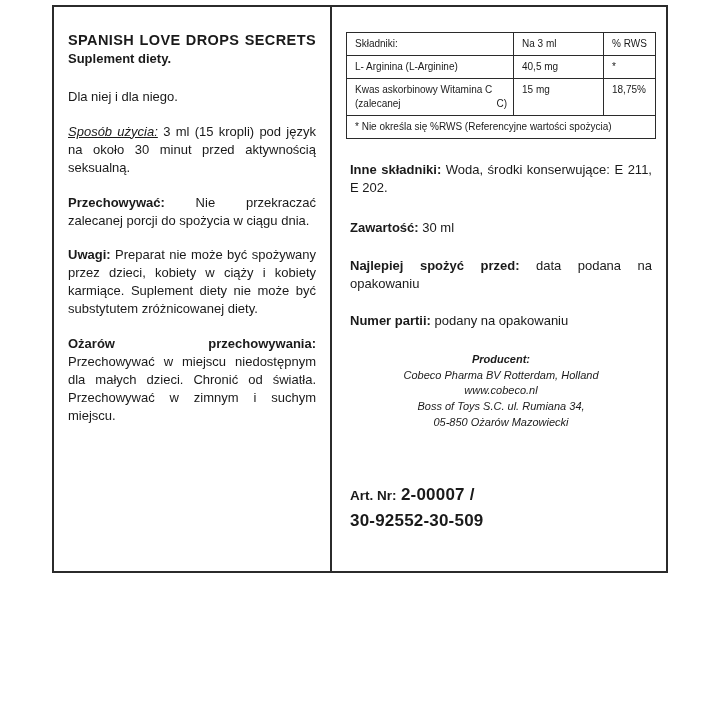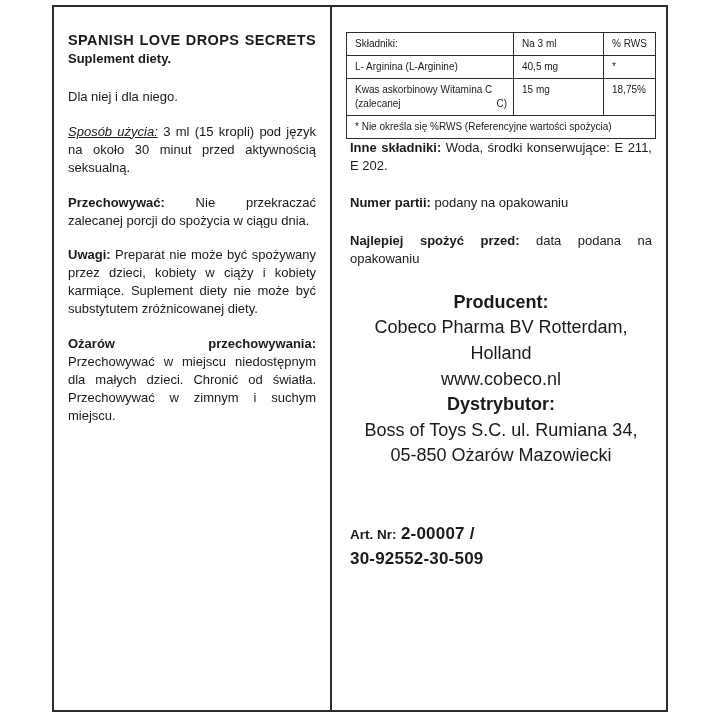--- a/index.html
+++ b/index.html
@@ -14,21 +14,21 @@
     font-family: "Liberation Sans", sans-serif;
     color: #1a1a1a;
     overflow: hidden;
   }
 
   #label-frame {
     position: absolute;
     left: 52px;
     top: 5px;
     width: 616px;
-    height: 707px;
+    height: 568px;
     border: 2px solid #2b2b2b;
     box-sizing: border-box;
     background: #ffffff;
     display: flex;
     flex-direction: row;
   }
 
   
   #left-column {
     width: 278px;
@@ -108,30 +108,31 @@
   }
 
   
   .rpara {
     font-size: 13px;
     line-height: 1.4;
     text-align: justify;
     margin: 0;
     padding: 0 4px 0 4px;
   }
-  .rpara-gap-lg  { }
+  .rpara-gap-lg  { margin-top: 22px; }
   .rpara-gap-md  { margin-top: 22px; }
   .rpara-gap-sm  { margin-top: 19px; }
 
   #manufacturer-block {
     margin-top: 22px;
     text-align: center;
-    font-size: 18px;
+    font-size: 11px;
     line-height: 1.42;
     padding: 0 4px;
+    font-style: italic;
   }
   .center-bold { font-weight: bold; }
 
   #article-block {
     margin-top: 52px;
     text-align: left;
     padding: 0 4px;
   }
   .art-label {
     font-size: 13.5px;
@@ -202,34 +203,36 @@
         <tr>
           <td class="footnote-cell" colspan="3">* Nie określa się %RWS (Referencyjne wartości spożycia)</td>
         </tr>
       </tbody>
     </table>
 
     <p class="rpara rpara-gap-lg">
       <span class="lbl-bold">Inne składniki:</span><span> Woda, środki konserwujące: E 211, E 202.</span>
     </p>
 
+    <p class="rpara rpara-gap-md">
+      <span class="lbl-bold">Zawartość:</span><span> 30 ml</span>
+    </p>
+
+    <p class="rpara rpara-gap-sm">
+      <span class="lbl-bold">Najlepiej spożyć przed:</span><span> data podana na opakowaniu</span>
+    </p>
 
     <p class="rpara rpara-gap-sm">
       <span class="lbl-bold">Numer partii:</span><span> podany na opakowaniu</span>
-    </p>
-
-    <p class="rpara rpara-gap-sm">
-      <span class="lbl-bold">Najlepiej spożyć przed:</span><span> data podana na opakowaniu</span>
     </p>
 
     <div id="manufacturer-block">
       <div class="center-bold">Producent:</div>
       <div>Cobeco Pharma BV Rotterdam, Holland</div>
       <div>www.cobeco.nl</div>
-      <div class="center-bold">Dystrybutor:</div>
       <div>Boss of Toys S.C. ul. Rumiana 34,</div>
       <div>05-850 Ożarów Mazowiecki</div>
     </div>
 
     <div id="article-block">
       <div class="art-line">
         <span class="art-label">Art. Nr:</span>
         <span class="art-value">2-00007 /</span>
       </div>
       <div class="art-line">

